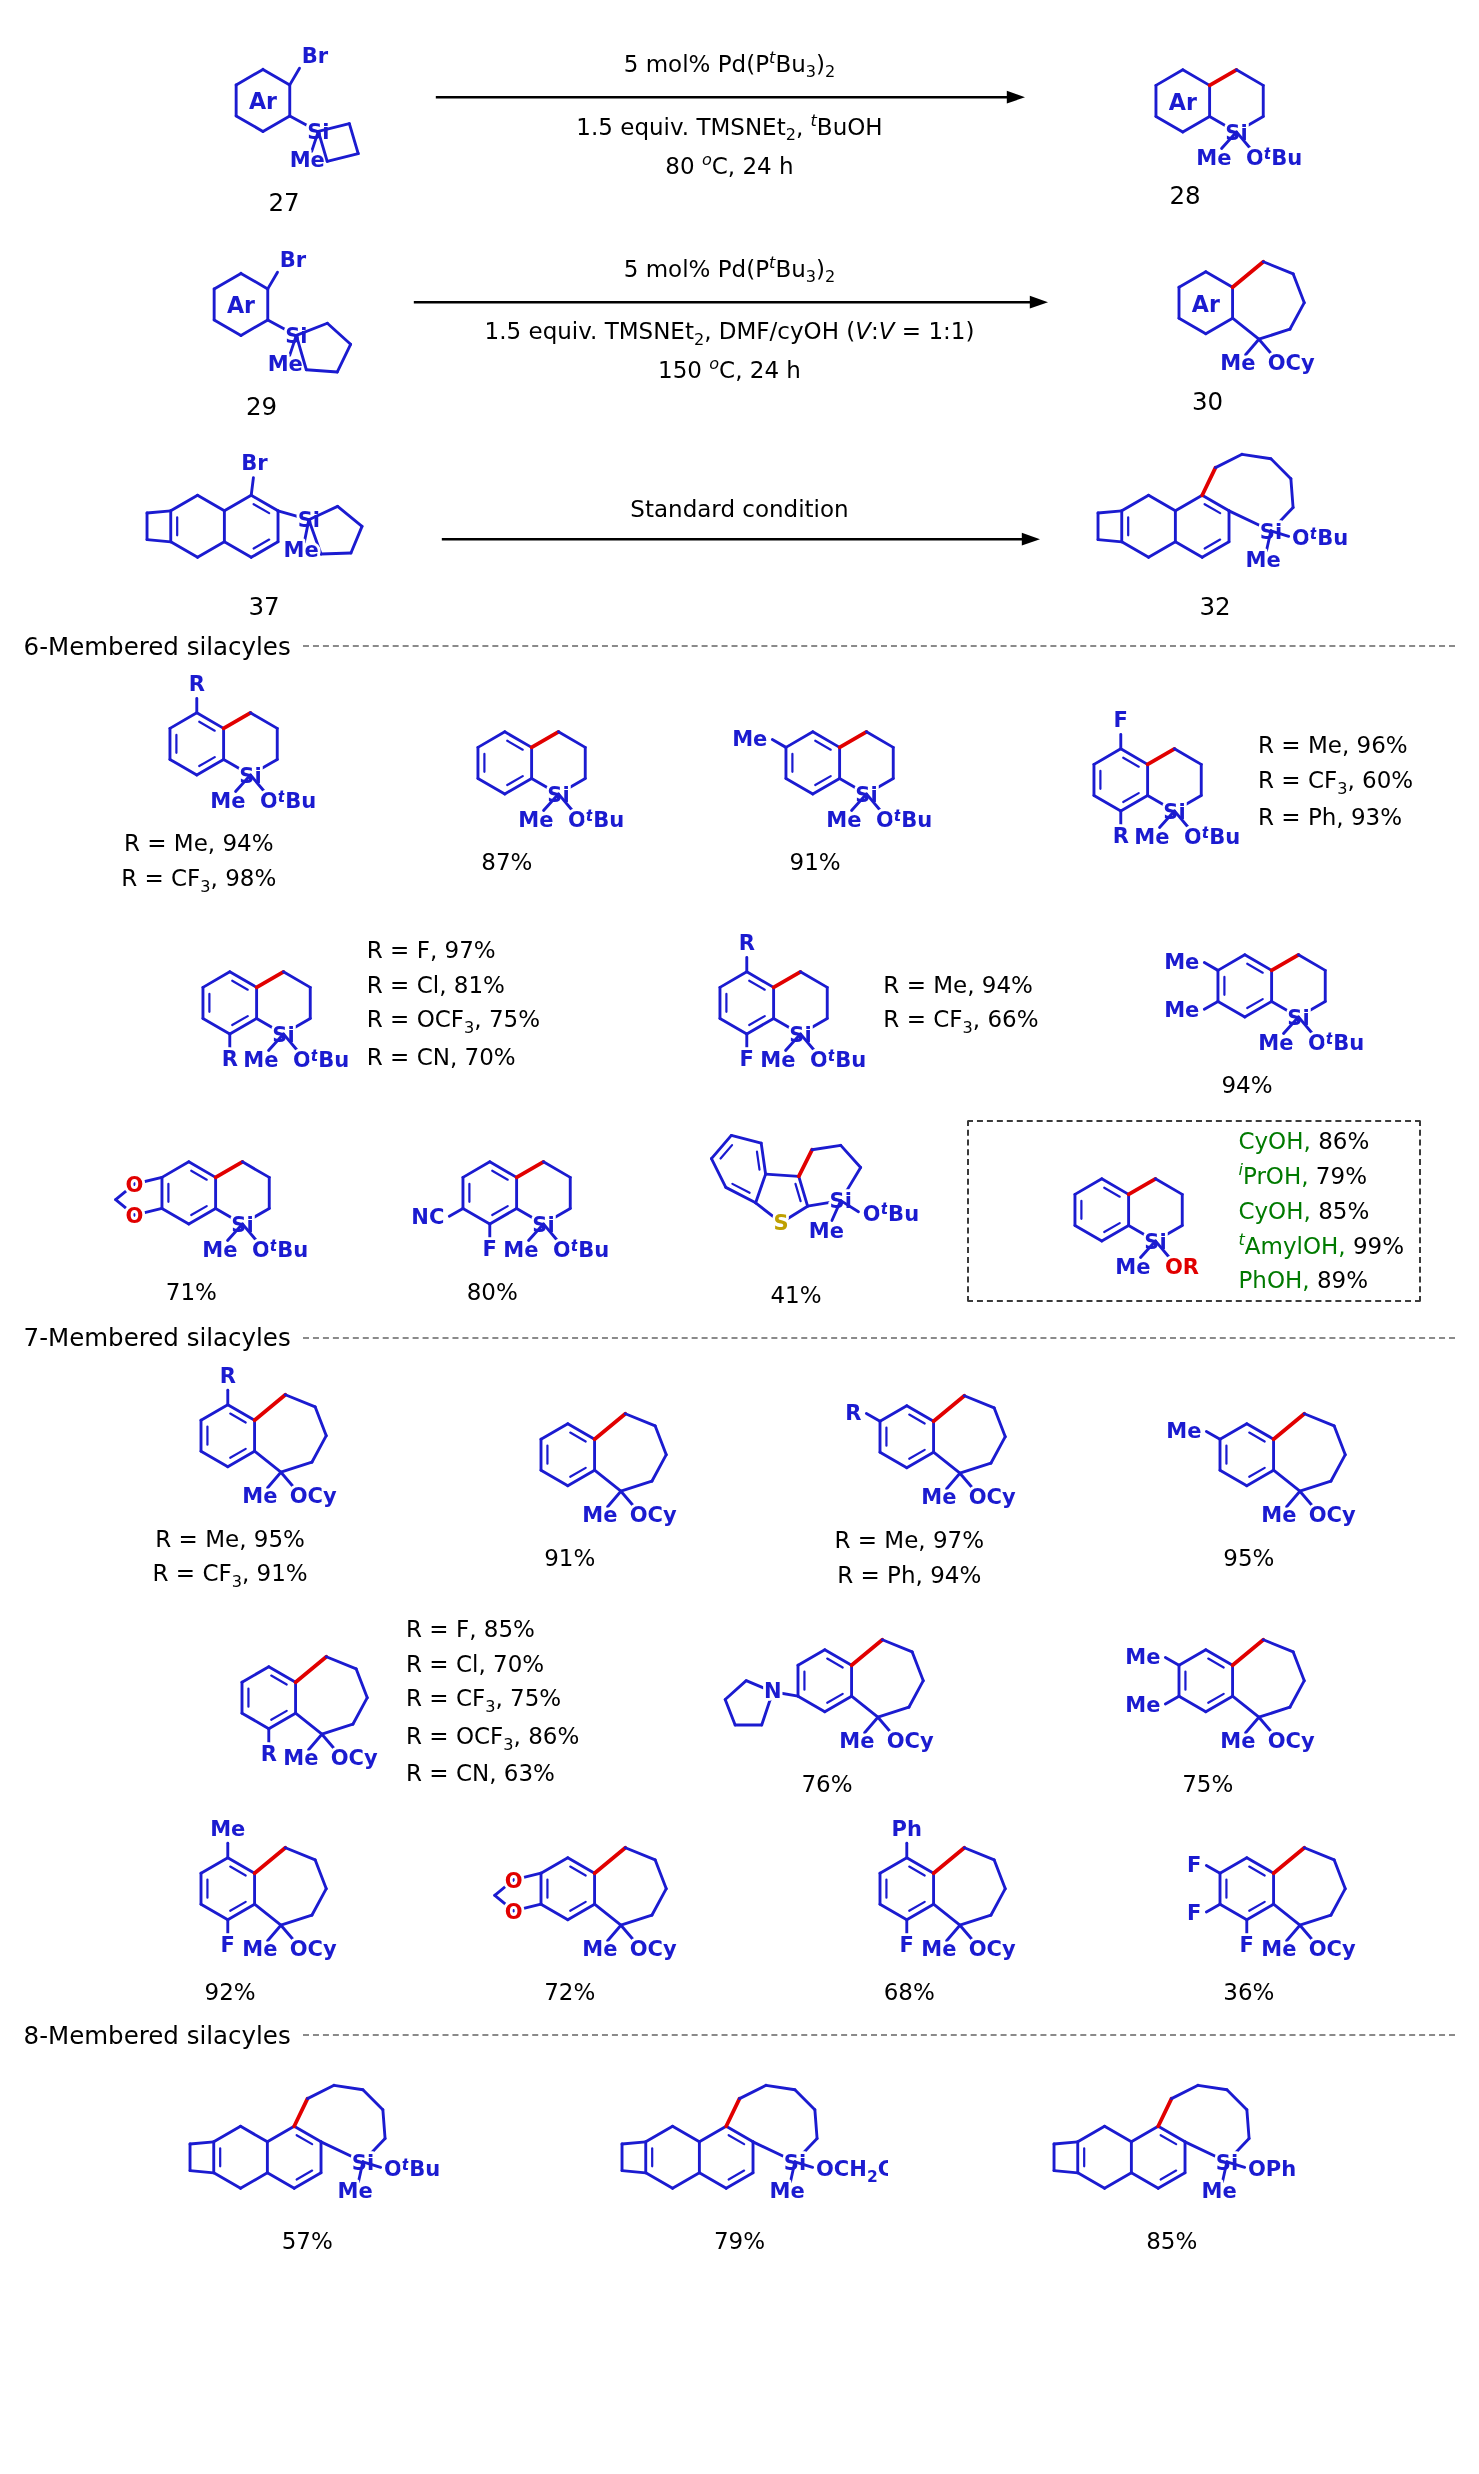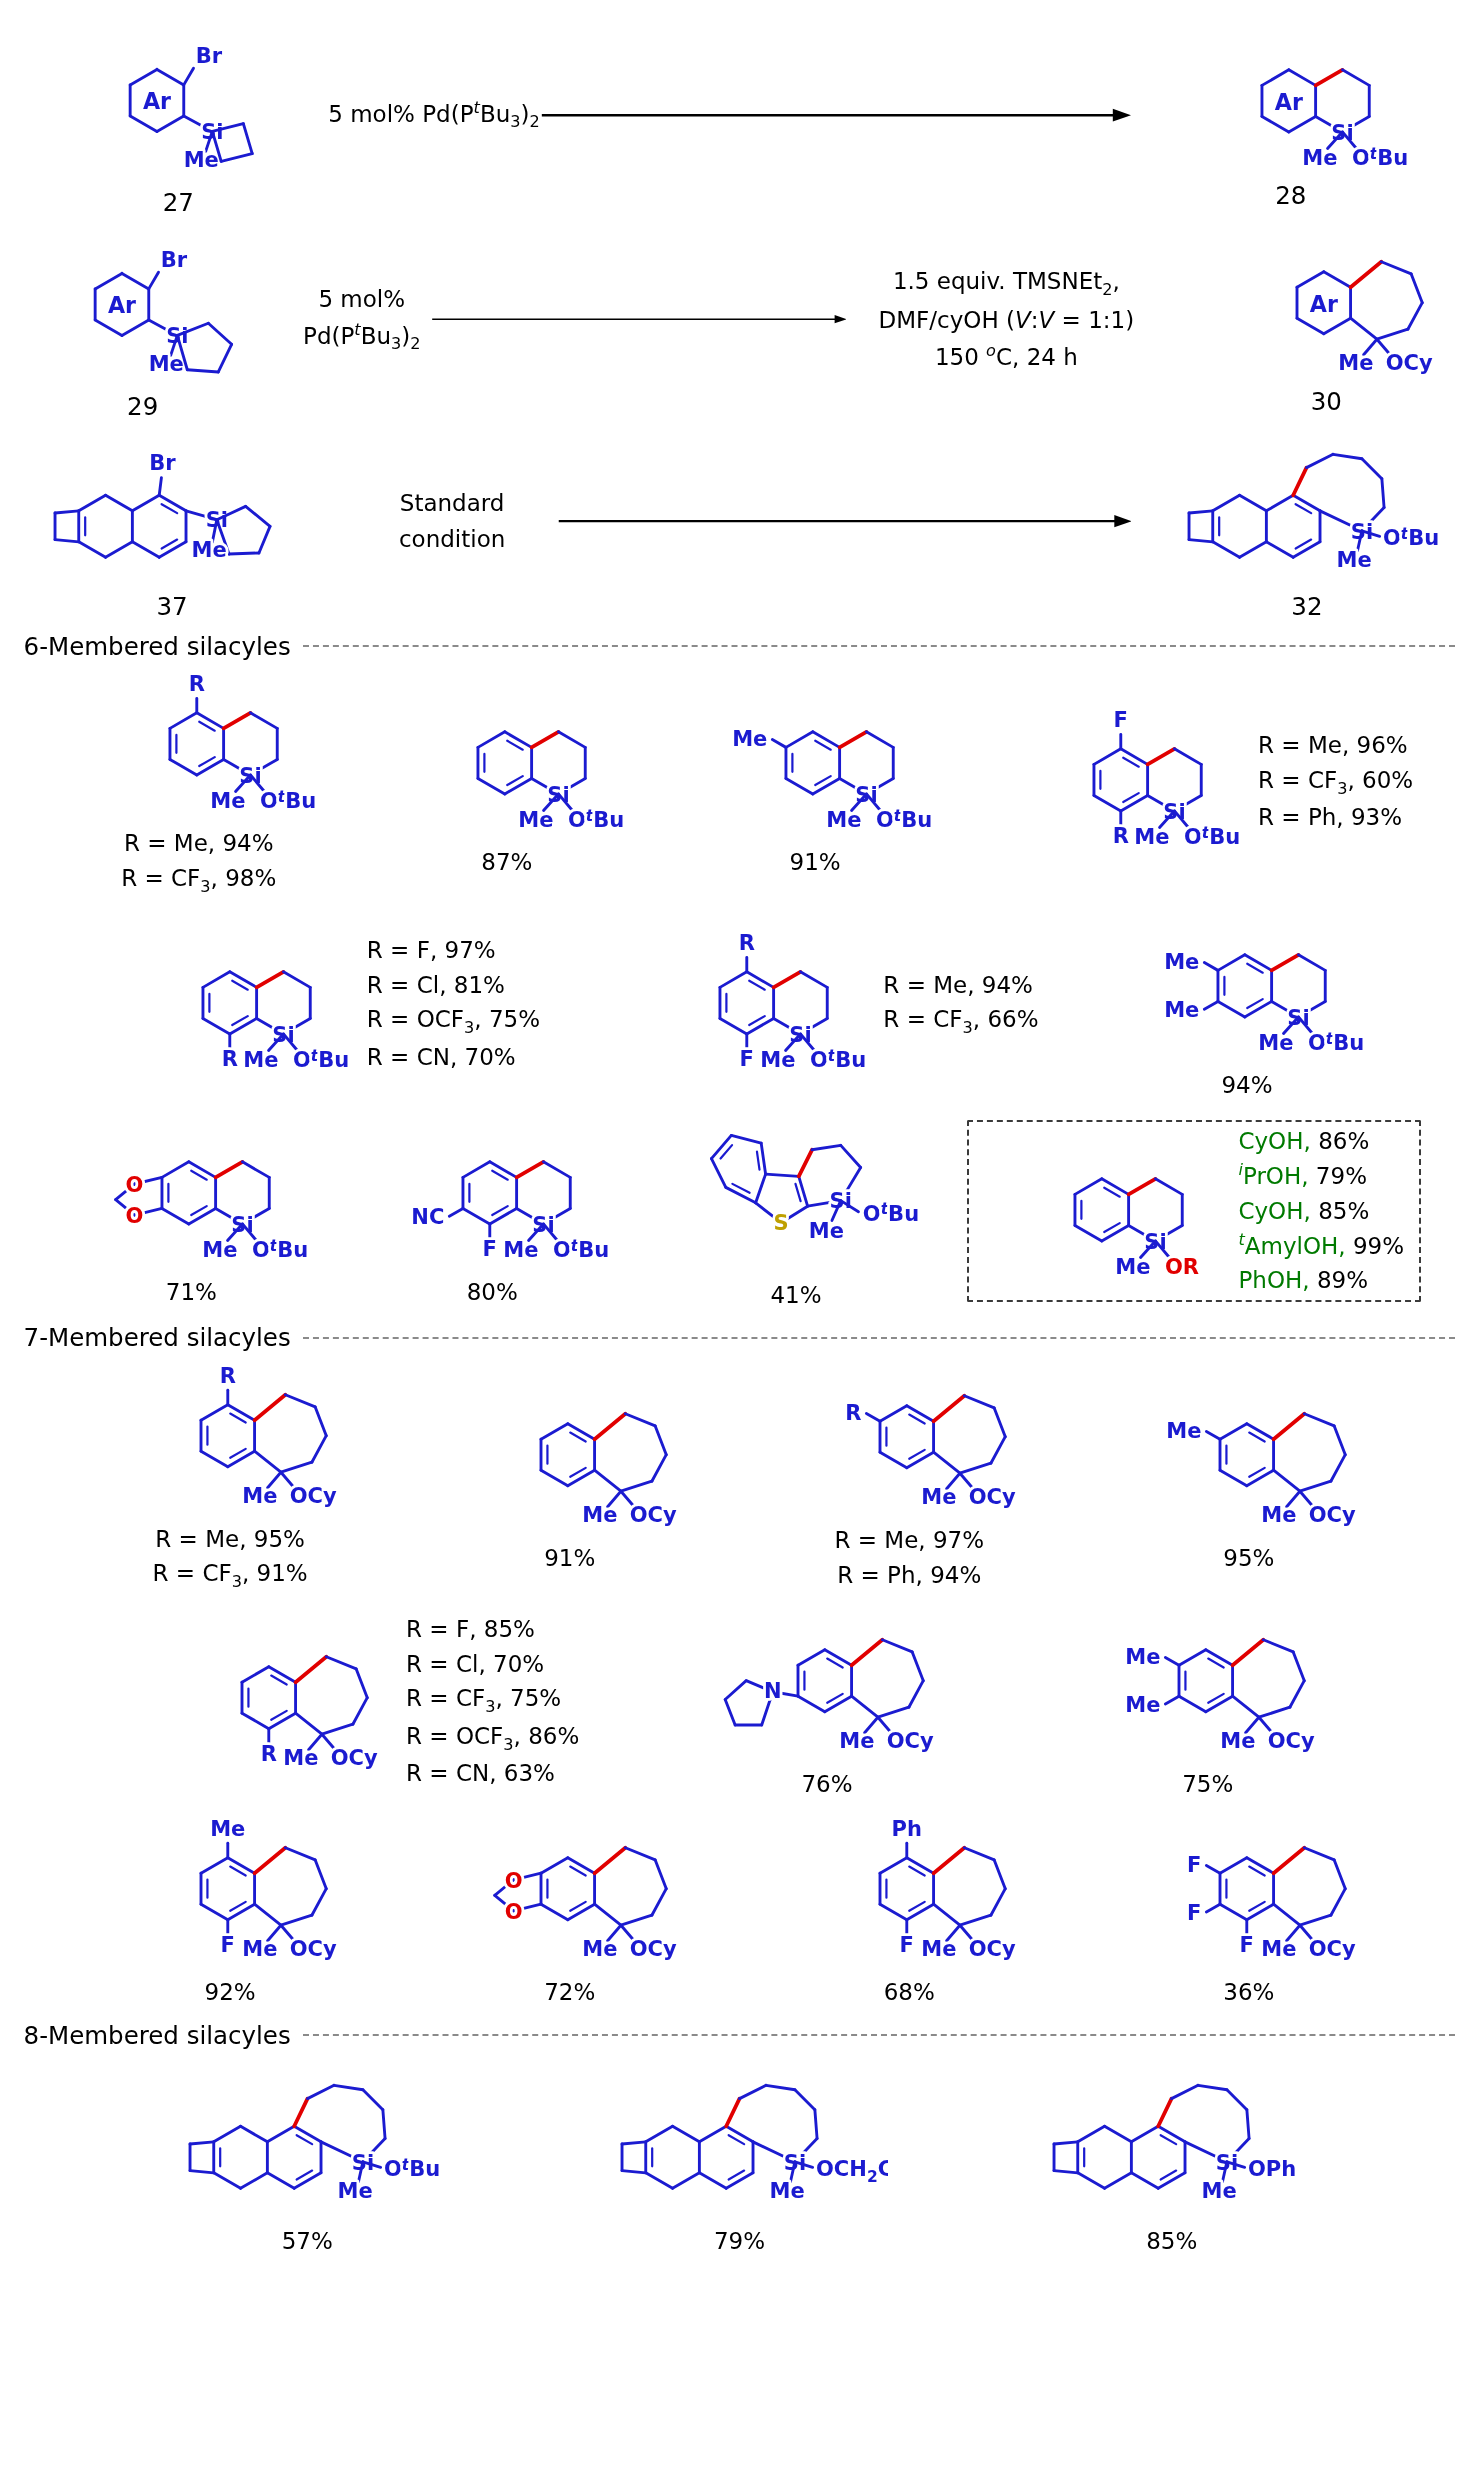--- a/index.html
+++ b/index.html
@@ -2,21 +2,21 @@
 <html style="font-size:14.5px"><head>
 <meta charset="utf-8">
 <style>
 *{box-sizing:border-box}
 body{margin:0;background:#ffffff;width:1479px;min-height:2475px;font-family:"DejaVu Sans","Liberation Sans",sans-serif;color:#000}
 .page{padding:12.7px 23.6px 5.5px}
 .scheme{display:flex;justify-content:center;align-items:center;gap:27px;margin:1.8px 0}
 .mol-block{display:flex;flex-direction:column;align-items:center}
 .mol{line-height:0}
 .num{font-size:24.5px;font-weight:normal;margin-top:-1.8px}
-.arrow-block{display:flex;flex-direction:row;align-items:center}
+.arrow-block{display:flex;flex-direction:column;align-items:center}
 .cond{font-size:23px;text-align:center;line-height:1.55}
 .cond:empty{display:none}
 .arrow{margin:3.6px 0}
 .sect{display:flex;align-items:center;gap:12.7px;margin:11px 0 3.6px}
 .sect-title{font-size:24.5px;white-space:nowrap}
 .sect-dash{flex:1;border-top:2.3px dashed #8a8a8a;height:0}
 .grid-row{display:flex;justify-content:space-evenly;align-items:center;margin:0 0 7.3px}
 .card{display:flex;flex-direction:column;align-items:center}
 .card.hside{flex-direction:row;align-items:center}
 .cap{font-size:23px;line-height:1.5;text-align:center}
@@ -54,20 +54,21 @@
             <line x1="58" y1="55" x2="50" y2="28" stroke="#1b1bd0" stroke-width="2.6" stroke-linecap="round"></line>
           </svg></div>
       <div class="num">27</div>
     </div>
     <div class="arrow-block">
       <div class="cond">5 mol% Pd(P<sup>t</sup>Bu<sub>3</sub>)<sub>2</sub></div>
       <svg class="arrow" width="591" height="16.4" viewBox="0 0 650 18">
           <line x1="2" y1="9" x2="632" y2="9" stroke="#000" stroke-width="2.6"></line>
           <polygon points="630,2 650,9 630,16" fill="#000"></polygon>
         </svg>
+      <div class="cond">1.5 equiv. TMSNEt<sub>2</sub>, <sup>t</sup>BuOH<br>80 <sup>o</sup>C, 24 h</div>
     </div>
     <div class="mol-block">
       <div class="mol"><svg width="266" height="162" viewBox="-118 -72 240 146">
             <line x1="24.2" y1="-14" x2="24.2" y2="14" stroke="#1b1bd0" stroke-width="2.6" stroke-linecap="round"></line>
             <line x1="24.2" y1="14" x2="0" y2="28" stroke="#1b1bd0" stroke-width="2.6" stroke-linecap="round"></line>
             <line x1="0" y1="28" x2="-24.2" y2="14" stroke="#1b1bd0" stroke-width="2.6" stroke-linecap="round"></line>
             <line x1="-24.2" y1="14" x2="-24.2" y2="-14" stroke="#1b1bd0" stroke-width="2.6" stroke-linecap="round"></line>
             <line x1="-24.2" y1="-14" x2="0" y2="-28" stroke="#1b1bd0" stroke-width="2.6" stroke-linecap="round"></line>
             <line x1="0" y1="-28" x2="24.2" y2="-14" stroke="#1b1bd0" stroke-width="2.6" stroke-linecap="round"></line>
             <text x="0" y="8" text-anchor="middle" fill="#1b1bd0" font-size="20" font-weight="600" stroke="#ffffff" stroke-width="5" stroke-linejoin="round" paint-order="stroke"><tspan dy="0" font-size="20">Ar</tspan></text>

